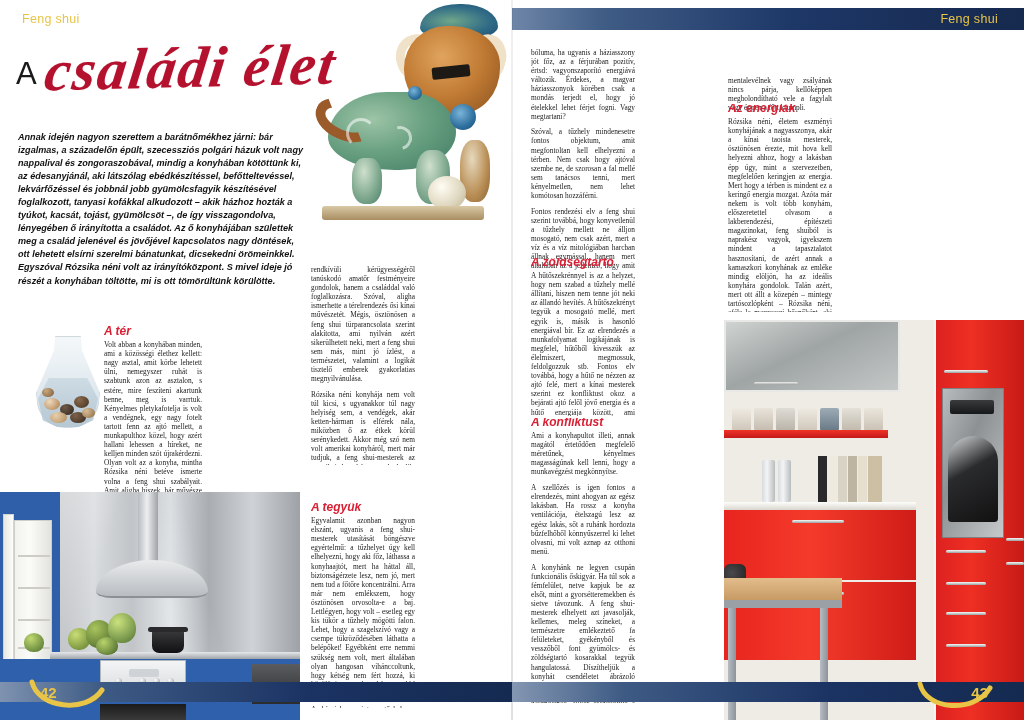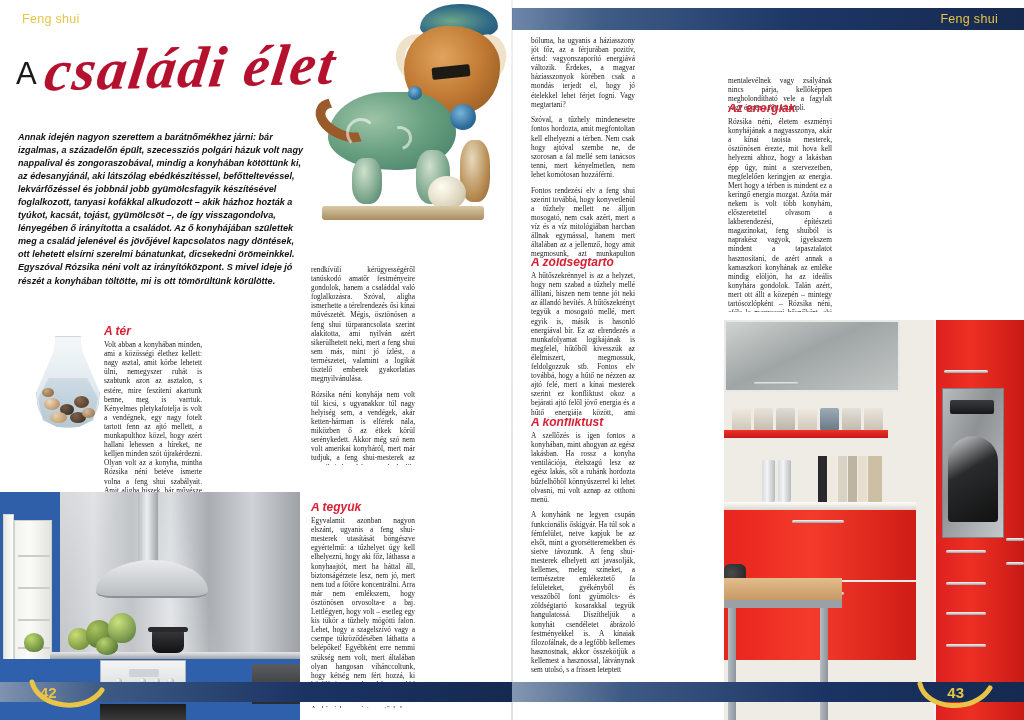--- a/index.html
+++ b/index.html
@@ -88,21 +88,21 @@
   }
   .numbar.left  { left: 0;    width: 512px; }
   .numbar.right { left: 512px; width: 512px;
     background: linear-gradient(to right, #8497b2 0%, #3d5a84 22%, #1b3363 62%, #142a50 100%); }
   .pagenum {
     position: absolute; bottom: 19px;
     font-family: "Liberation Sans", sans-serif;
     font-weight: bold; font-size: 15px; color: #e8c447;
   }
   .pagenum.left  { left: 40px; }
-  .pagenum.right { right: 60px; }
+  .pagenum.right { right: 36px; }
   .swoosh { position: absolute; pointer-events: none; }
 
   
   .photo { position: absolute; overflow: hidden; }
 
   
   .ph-blue { left: 0; top: 492px; width: 300px; height: 228px; background: #2f5fa8; }
   .bk-wallsteel {
     position: absolute; left: 60px; top: 0; width: 240px; height: 166px;
     background:
@@ -377,34 +377,35 @@
       <div class="knob" style="left:52px;"></div>
       <div class="knob" style="left:66px;"></div>
       <div style="position:absolute;left:28px;top:8px;width:30px;height:8px;background:#cfd3d7;border-radius:2px;"></div>
     </div>
     <div class="bk-ovendoor"></div>
     <div class="bk-dish"></div>
   </div>
 
   <div class="gutter"></div>
 
-  <div class="col" style="left:531px; top:36px; width:104px; max-height:222px; overflow:hidden;">
+  <div class="col" style="left:531px; top:48px; width:104px; max-height:222px; overflow:hidden;">
     <p>bóluma, ha ugyanis a háziasszony jót főz, az a férjurában pozitív, értsd: vagyonszaporító energiává változik. Érdekes, a magyar háziasszonyok körében csak a mondás terjedt el, hogy jó ételekkel lehet férjet fogni. Vagy megtartani?</p>
-    <p>Szóval, a tűzhely mindenesetre fontos hordozta, amit megfontoltan kell elhelyezni a térben. Nem csak hogy ajtóval szembe ne, de szorosan a fal mellé sem tanácsos tenni, mert kényelmetlen, nem lehet komótosan hozzáférni.</p>
+    <p>Szóval, a tűzhely mindenesetre fontos objektum, amit megfontoltan kell elhelyezni a térben. Nem csak hogy ajtóval szembe ne, de szorosan a fal mellé sem tanácsos tenni, mert kényelmetlen, nem lehet komótosan hozzáférni.</p>
     <p>Fontos rendezési elv a feng shui szerint továbbá, hogy konyvetlenül a tűzhely mellett ne álljon mosogató, nem csak azért, mert a víz és a víz mitológiában harcban állnak egymással, hanem mert általában az a jellemző, hogy amit megmosunk, azt munkapulton megdolgozzuk, s utána huppantjuk a fazékba, serpenyőbe.</p>
   </div>
 
   <div class="col" style="left:531px; top:258px; width:104px; max-height:158px; overflow:hidden;">
     <div class="subhead">A zöldségtartó</div>
     <p>A hűtőszekrénnyel is az a helyzet, hogy nem szabad a tűzhely mellé állítani, hiszen nem tenne jót neki az állandó hevítés. A hűtőszekrényt tegyük a mosogató mellé, mert egyik is, másik is hasonló energiával bír. Ez az elrendezés a munkafolyamat logikájának is megfelel, hűtőből kivesszük az élelmiszert, megmossuk, feldolgozzuk stb. Fontos elv továbbá, hogy a hűtő ne nézzen az ajtó felé, mert a kínai mesterek szerint ez konfliktust okoz a bejárati ajtó felől jövő energia és a hűtő energiája között, ami diszharmóniát okozhat a család és pénzügyeiben egyaránt.</p>
   </div>
 
   <div class="col" style="left:531px; top:418px; width:104px; max-height:285px; overflow:hidden;">
     <div class="subhead">A konfliktust</div>
-    <p>A szellőzés is igen fontos a konyhában, mint ahogyan az egész lakásban. Ha rossz a konyha ventilációja, étel­szagú lesz az egész lakás, sőt a ruhánk hordozta bűzfelhőből könnyűszerrel ki lehet olvasni, mi volt aznap az otthoni menü.</p>
+    <p>Ami a konyhapultot illeti, annak magától értetődően megfelelő méretűnek, kényelmes magasságúnak kell lenni, hogy a munkavégzést megkönnyítse.</p>
+    <p>A szellőzés is igen fontos a elrendezés, mint ahogyan az egész lakásban. Ha rossz a konyha ventilációja, étel­szagú lesz az egész lakás, sőt a ruhánk hordozta bűzfelhőből könnyűszerrel ki lehet olvasni, mi volt aznap az otthoni menü.</p>
     <p>A konyhánk ne legyen csupán funkcionális őskigyár. Ha túl sok a fémfelület, netve kapjuk be az elsőt, mint a gyorsétteremekben és sietve távozunk. A feng shui-mesterek elhelyett azt javasolják, kellemes, meleg színeket, a természetre emlékeztető fa felületeket, gyékényből és vesszőből font gyümölcs- és zöldségtartó kosarakkal tegyük hangulatossá. Díszítheljük a konyhát csendéletet ábrázoló festményekkel is. A kínaiak filozofálnak, de a legfőbb kellem­es hasznostnak, akkor összekötjük a kellemest a hasznossal, látványnak sem utolsó, s a frissen leteptett</p>
   </div>
 
   <div class="col" style="left:728px; top:36px; width:104px; max-height:58px; overflow:hidden;margin-top:40px;">
     <p>mentalevélnek vagy zsályának nincs párja, kellőképpen megbolondítható vele a fagylalt vagy éppen a főtt krumpli.</p>
   </div>
 
   <div class="col" style="left:728px; top:104px; width:104px; max-height:208px; overflow:hidden;">
     <div class="subhead">Az energiák</div>
     <p>Rózsika néni, életem eszményi konyhájának a nagyasszonya, akár a kínai taoista mesterek, ösztönösen érezte, mit hova kell helyezni ahhoz, hogy a lakásban épp úgy, mint a szervezetben, megfelelően keringjen az energia. Mert hogy a térben is mindent ez a keringő energia mozgat. Azóta már nekem is volt több konyhám, előszeretettel olvasom a lakberendezési, építészeti magazinokat, feng shuiból is naprakész vagyok, igyekszem mindent a tapasztalatot hasznosítani, de azért annak a kamaszkori konyhának az emléke mindig elöljön, ha az ideális konyhára gondolok. Talán azért, mert ott állt a közepén – mintegy tartósozlópként – Rózsika néni, aféle le marqueszi hősnőként, aki kezében tartotta az egész család, időnként pedig az egész falu sorsát: etette, ápolta, nevelte, aki betért hozzá, és megvigasztalta a kamaszkor vagy éppen a magány gyötrelmeiben önmaga teljes odaadásával, minden ötletességével.</p>

